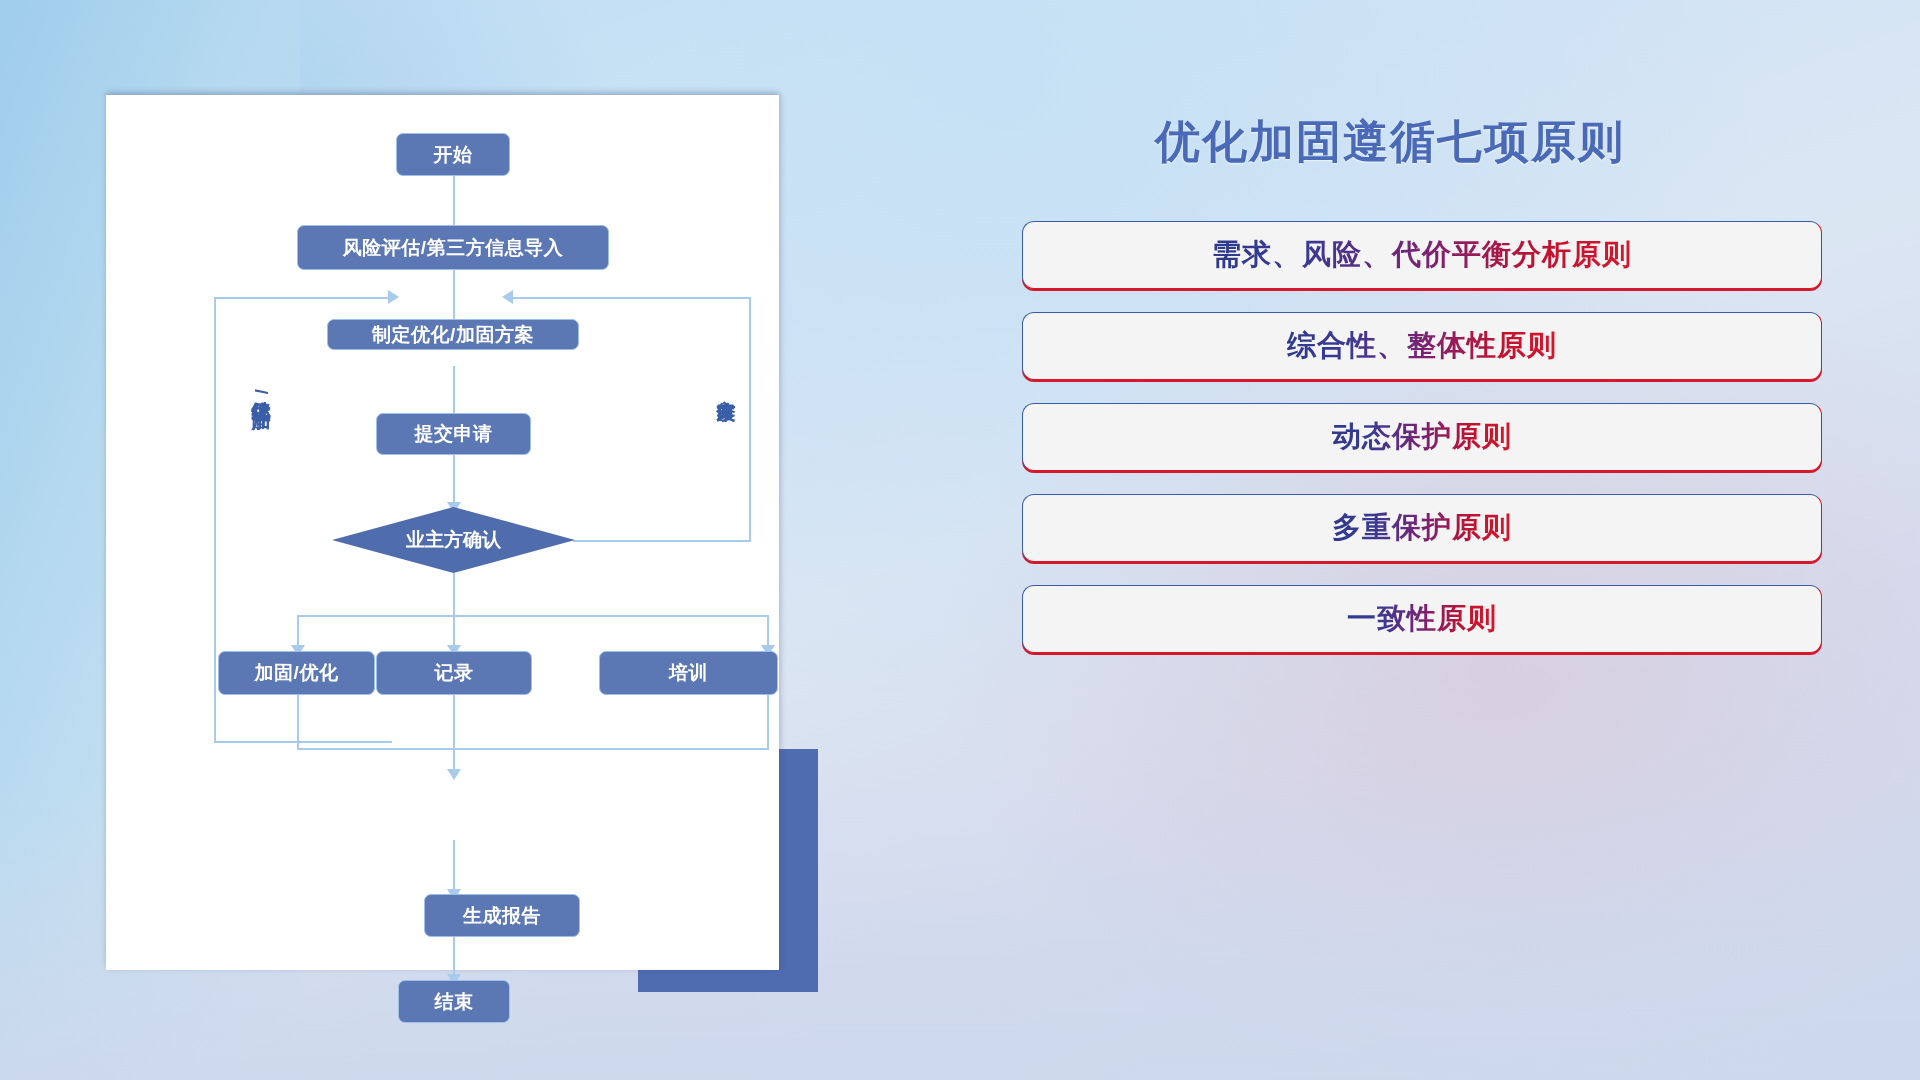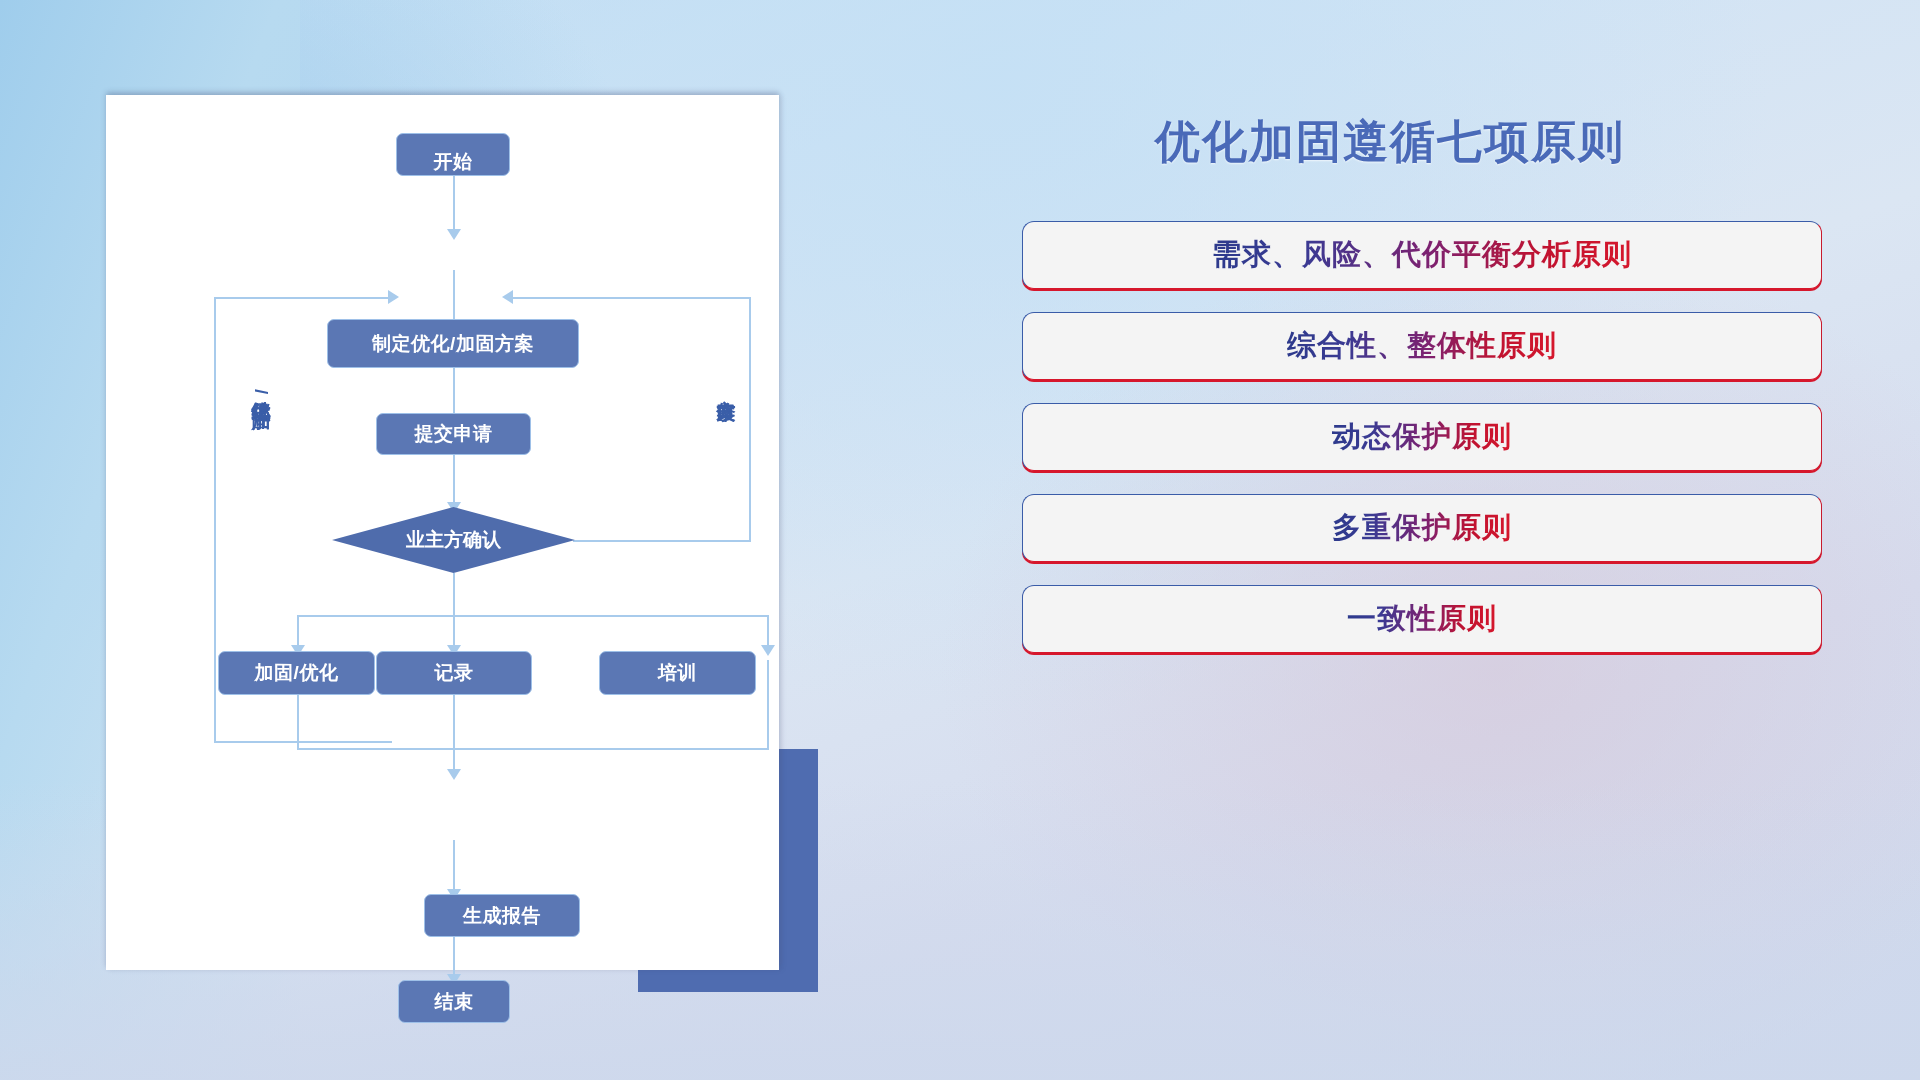--- a/index.html
+++ b/index.html
@@ -163,47 +163,50 @@
   <div class="conn conn-v" style="left:661px; top:565px; height:90px;"></div>
   <div class="conn conn-h" style="left:191px; top:653px; width:471px;"></div>
   <div class="conn conn-v" style="left:347px; top:565px; height:115px;"></div>
   <div class="arrow-d" style="left:341px; top:674px;"></div>
 
   <div class="conn conn-v" style="left:347px; top:745px; height:55px;"></div>
   <div class="arrow-d" style="left:341px; top:794px;"></div>
   <div class="conn conn-v" style="left:347px; top:842px; height:43px;"></div>
   <div class="arrow-d" style="left:341px; top:879px;"></div>
 
-  <div class="node" style="left:290px; top:38px; width:114px; height:43px;align-items:flex-end;">
+  <div class="node" style="left:290px; top:38px; width:114px; height:43px;">
     <span>开始</span>
   </div>
 
-
-  <div class="node" style="left:221px; top:224px; width:252px; height:49px;">
+  <div class="node" style="left:191px; top:130px; width:312px; height:45px;">
+    <span>风险评估/第三方信息导入</span>
+  </div>
+
+  <div class="node" style="left:221px; top:224px; width:252px; height:31px;">
     <span>制定优化/加固方案</span>
   </div>
 
   <div class="node" style="left:270px; top:318px; width:155px; height:42px;">
     <span>提交申请</span>
   </div>
 
   <div class="diamond-wrap" style="left:226px; top:412px; width:243px; height:66px;">
     <div class="dshape"></div>
     <div class="dlabel">业主方确认</div>
   </div>
 
   <div class="node" style="left:112px; top:556px; width:157px; height:44px;text-align:center;">
     <span>加固/优化</span>
   </div>
 
   <div class="node" style="left:270px; top:556px; width:156px; height:44px;">
     <span>记录</span>
   </div>
 
-  <div class="node" style="left:493px; top:556px; width:157px; height:44px;">
+  <div class="node" style="left:493px; top:556px; width:179px; height:44px;">
     <span>培训</span>
   </div>
 
 
   <div class="node" style="left:270px; top:799px; width:156px; height:43px;margin-left:48px;">
     <span>生成报告</span>
   </div>
 
   <div class="node" style="left:292px; top:885px; width:112px; height:43px;">
     <span>结束</span>

